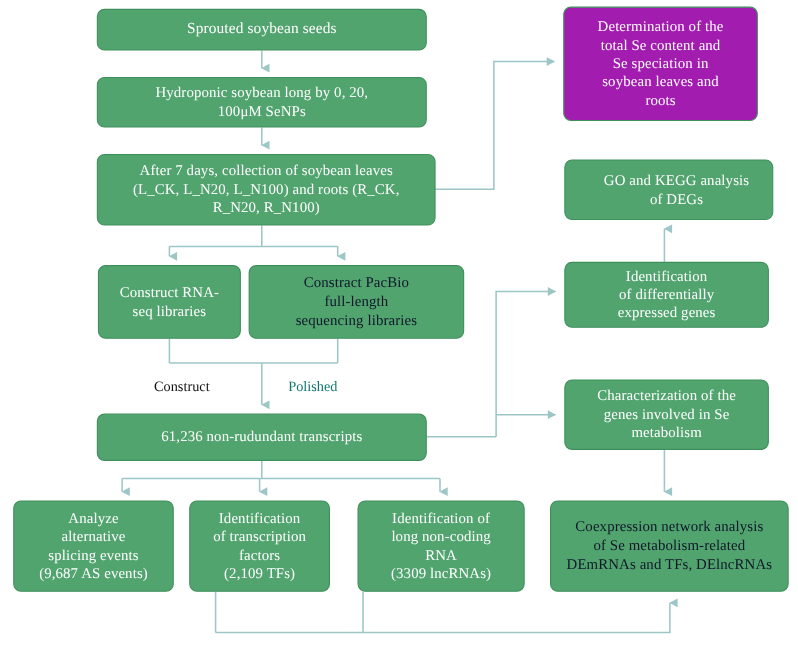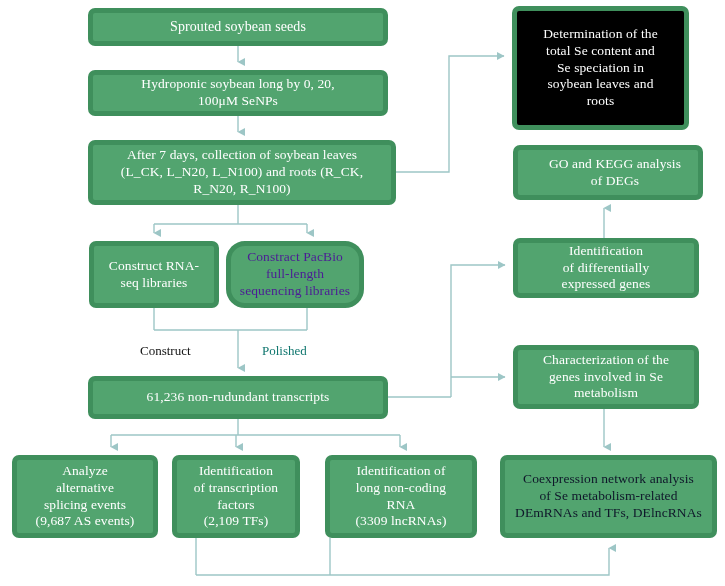--- a/index.html
+++ b/index.html
@@ -20,21 +20,21 @@
     left: 0;
     top: 0;
     width: 725px;
     height: 586px;
     pointer-events: none;
   }
   .node {
     position: absolute;
     box-sizing: border-box;
     background: #52a46f;
-    border: 5px solid #0369a1;
+    border: 1px solid #0369a1;
     border-radius: 7px;
     color: #ffffff;
     display: flex;
     align-items: center;
     justify-content: center;
     text-align: center;
     line-height: 1.25;
     font-size: 13.5px;
     padding: 3px 6px;
     z-index: 2;
@@ -108,37 +108,37 @@
 
   <div id="nodes-layer">
       <div class="node" style="left: 88px; top: 8px; width: 300px; height: 38px; font-size: 14px; background: rgb(82, 164, 111); border-color: rgb(63, 143, 92); color: rgb(255, 255, 255);">Sprouted soybean seeds</div>
       <div class="node" style="left: 88px; top: 70px; width: 300px; height: 46px; font-size: 13.5px; background: rgb(82, 164, 111); border-color: rgb(63, 143, 92); color: rgb(255, 255, 255);">Hydroponic soybean long by 0, 20,
 100μM SeNPs</div>
       <div class="node" style="left: 88px; top: 140px; width: 308px; height: 65px; font-size: 13.5px; background: rgb(82, 164, 111); border-color: rgb(63, 143, 92); color: rgb(255, 255, 255);">After 7 days, collection of soybean leaves
 (L_CK, L_N20, L_N100) and roots (R_CK,
 R_N20, R_N100)</div>
       <div class="node" style="left: 89px; top: 241px; width: 130px; height: 67px; font-size: 13.5px; background: rgb(82, 164, 111); border-color: rgb(63, 143, 92); color: rgb(255, 255, 255);">Construct RNA-
 seq libraries</div>
-      <div class="node" style="left: 226px; top: 241px; width: 138px; height: 67px; font-size: 13.5px; background: rgb(82, 164, 111); border-color: rgb(63, 143, 92); color: #4c1d95; border-radius: 19px;">Constract PacBio
+      <div class="node" style="left: 226px; top: 241px; width: 196px; height: 67px; font-size: 13.5px; background: rgb(82, 164, 111); border-color: rgb(63, 143, 92); color: #0f172a;">Constract PacBio
 full-length
 sequencing libraries</div>
       <div class="node" style="left: 88px; top: 376px; width: 300px; height: 43px; font-size: 13.5px; background: rgb(82, 164, 111); border-color: rgb(63, 143, 92); color: rgb(255, 255, 255);">61,236 non-rudundant transcripts</div>
       <div class="node" style="left: 12px; top: 455px; width: 146px; height: 83px; font-size: 13.5px; background: rgb(82, 164, 111); border-color: rgb(63, 143, 92); color: rgb(255, 255, 255);">Analyze
 alternative
 splicing events
 (9,687 AS events)</div>
       <div class="node" style="left: 172px; top: 455px; width: 128px; height: 83px; font-size: 13.5px; background: rgb(82, 164, 111); border-color: rgb(63, 143, 92); color: rgb(255, 255, 255);">Identification
 of transcription
 factors
 (2,109 TFs)</div>
       <div class="node" style="left: 325px; top: 455px; width: 152px; height: 83px; font-size: 13.5px; background: rgb(82, 164, 111); border-color: rgb(63, 143, 92); color: rgb(255, 255, 255);">Identification of
 long non-coding
 RNA
 (3309 lncRNAs)</div>
-      <div class="node" style="left: 512px; top: 6px; width: 177px; height: 124px; font-size: 13.5px; background: #000000; border-color: rgb(63, 143, 92); color: rgb(255, 255, 255);">Determination of  the
+      <div class="node" style="left: 512px; top: 6px; width: 177px; height: 104px; font-size: 13.5px; background: #a21caf; border-color: rgb(63, 143, 92); color: rgb(255, 255, 255);">Determination of  the
 total Se content and
 Se speciation in
 soybean leaves and
 roots</div>
       <div class="node" style="left: 513px; top: 145px; width: 190px; height: 55px; font-size: 13.5px; background: rgb(82, 164, 111); border-color: rgb(63, 143, 92); color: rgb(255, 255, 255); padding-left: 20px;">GO and KEGG analysis
 of DEGs</div>
       <div class="node" style="left: 513px; top: 238px; width: 186px; height: 60px; font-size: 13.5px; background: rgb(82, 164, 111); border-color: rgb(63, 143, 92); color: rgb(255, 255, 255);">Identification
 of differentially
 expressed genes</div>
       <div class="node" style="left: 513px; top: 345px; width: 186px; height: 64px; font-size: 13.5px; background: rgb(82, 164, 111); border-color: rgb(63, 143, 92); color: rgb(255, 255, 255);">Characterization of the

